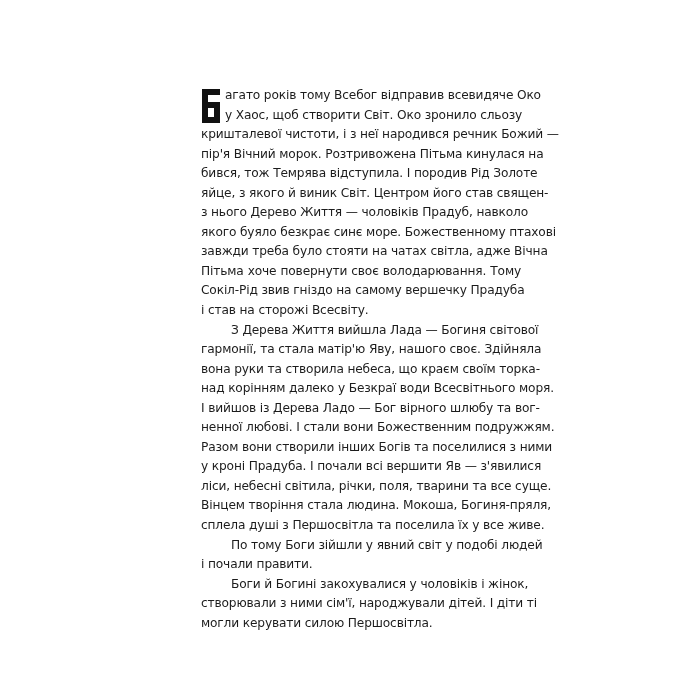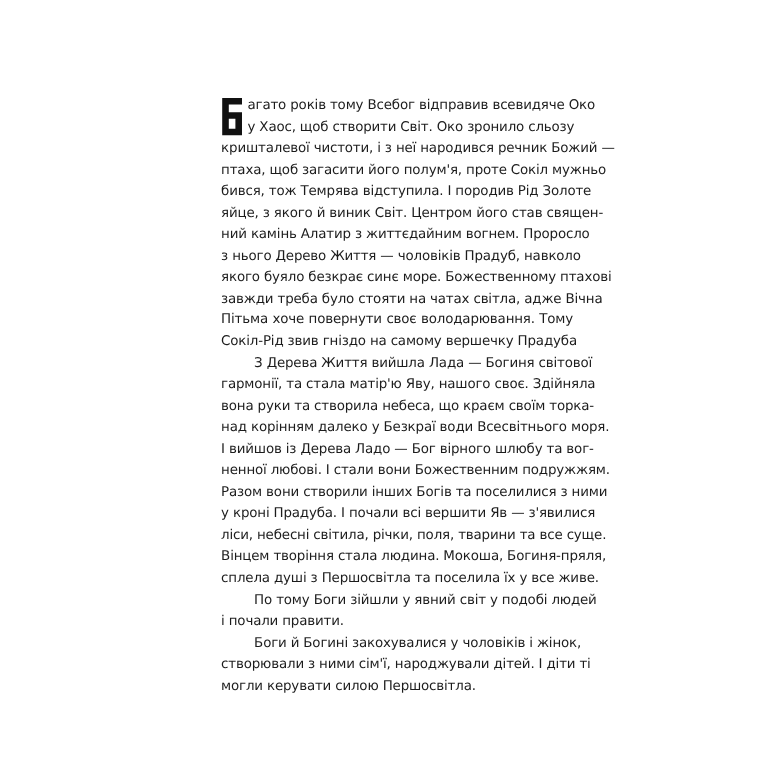--- a/index.html
+++ b/index.html
@@ -25,29 +25,29 @@
 
 <div class="page">
   <div class="first-lines">
     <svg class="dropcap" viewBox="0 0 20 36">
       <polygon points="1,1 19,1 19,7 7,7 7,14 19,14 19,35 1,35" fill="#111"></polygon>
       <polygon points="7,20 13,20 13,29 7,29" fill="#fff"></polygon>
     </svg>
     <span class="line dc">агато років тому Всебог відправив всевидяче Око</span>
     <span class="line dc">у Хаос, щоб створити Світ. Око зронило сльозу</span>
     <span class="line">кришталевої чистоти, і з неї народився речник Божий —</span>
-    <span class="line">птаха, щоб загасити його полум'я, проте Сокіл мужньо</span>
+    <span class="line">пір'я Вічний морок. Розтривожена Пітьма кинулася на</span>
     <span class="line">бився, тож Темрява відступила. І породив Рід Золоте</span>
     <span class="line">яйце, з якого й виник Світ. Центром його став священ-</span>
-    <span class="line">ний камінь Алатир з життєдайним вогнем. Проросло</span>
     <span class="line">з нього Дерево Життя — чоловіків Прадуб, навколо</span>
     <span class="line">якого буяло безкрає синє море. Божественному птахові</span>
     <span class="line">завжди треба було стояти на чатах світла, адже Вічна</span>
     <span class="line">Пітьма хоче повернути своє володарювання. Тому</span>
     <span class="line">Сокіл-Рід звив гніздо на самому вершечку Прадуба</span>
+    <span class="line last">і став на сторожі Всесвіту.</span>
   </div>
   <div>
     <span class="line indent">З Дерева Життя вийшла Лада — Богиня світової</span>
     <span class="line">гармонії, та стала матір'ю Яву, нашого своє. Здійняла</span>
     <span class="line">вона руки та створила небеса, що краєм своїм торка-</span>
     <span class="line">над корінням далеко у Безкраї води Всесвітнього моря.</span>
     <span class="line">І вийшов із Дерева Ладо — Бог вірного шлюбу та вог-</span>
     <span class="line">ненної любові. І стали вони Божественним подружжям.</span>
     <span class="line">Разом вони створили інших Богів та поселилися з ними</span>
     <span class="line">у кроні Прадуба. І почали всі вершити Яв — з'явилися</span>

